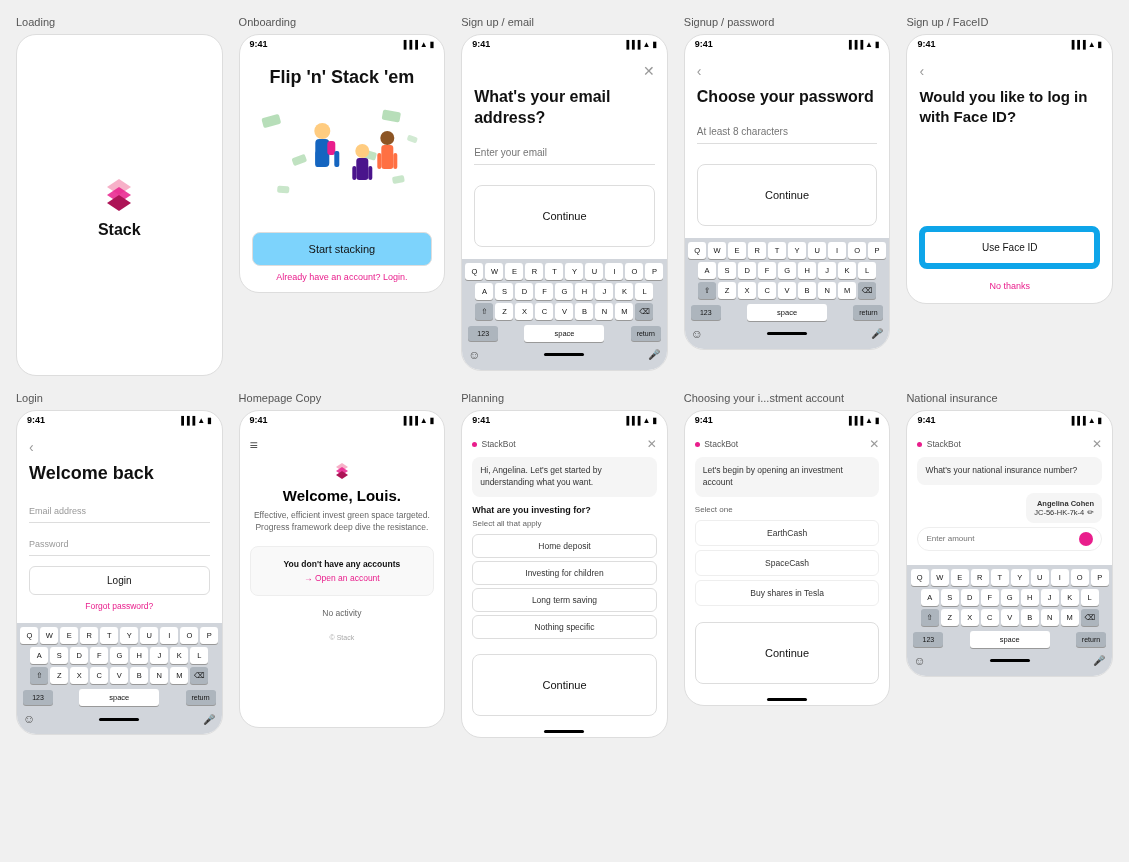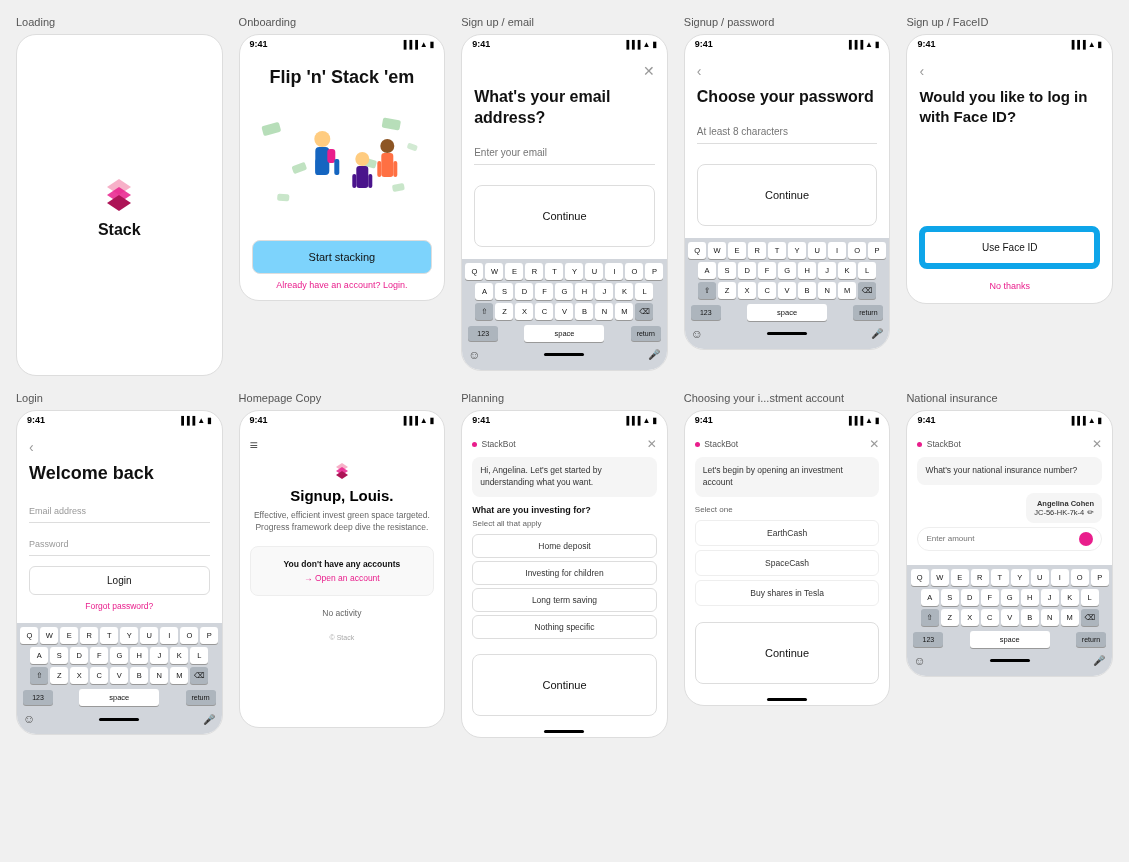--- a/index.html
+++ b/index.html
@@ -58,21 +58,21 @@
       gap: 6px;
     }
     .logo-title { font-size: 16px; font-weight: 700; color: #111; }
     
     .onboarding-frame .phone-content {
       display: flex;
       flex-direction: column;
       align-items: center;
       padding: 16px 12px 10px;
     }
-    .big-title { font-size: 18px; font-weight: 700; color: #111; text-align: left; margin-bottom: 8px; }
+    .big-title { font-size: 18px; font-weight: 700; color: #111; text-align: left; margin-bottom: 0; }
     .illustration-area {
       width: 100%;
       height: 120px;
       position: relative;
       margin: 8px 0;
     }
     .btn-primary {
       width: 100%;
       padding: 10px;
       background: #7dd3fc;
@@ -551,21 +551,21 @@
       </div>
       <div class="phone-content">
         <div class="menu-icon">≡</div>
         <div style="text-align:center;margin-bottom:4px;">
           <svg width="22" height="22" viewBox="0 0 44 44">
             <polygon points="22,8 34,16 22,24 10,16" fill="#f48fb1" opacity="0.7"></polygon>
             <polygon points="22,16 34,24 22,32 10,24" fill="#e91e8c" opacity="0.85"></polygon>
             <polygon points="22,24 34,32 22,40 10,32" fill="#ad1457"></polygon>
           </svg>
         </div>
-        <div class="welcome-title">Signup, Louis.</div>
+        <div class="welcome-title">Welcome, Louis.</div>
         <div class="welcome-subtitle">Effective, efficient invest green space targeted. Progress framework deep dive the resistance.</div>
         <div class="no-accounts-box">
           <div class="no-accounts-text">You don't have any accounts</div>
           <div class="open-account-link">
             <span>→ </span><span>Open an account</span>
           </div>
         </div>
         <div class="no-activity">No activity</div>
         <div class="footer-copy">© Stack</div>
       </div>

